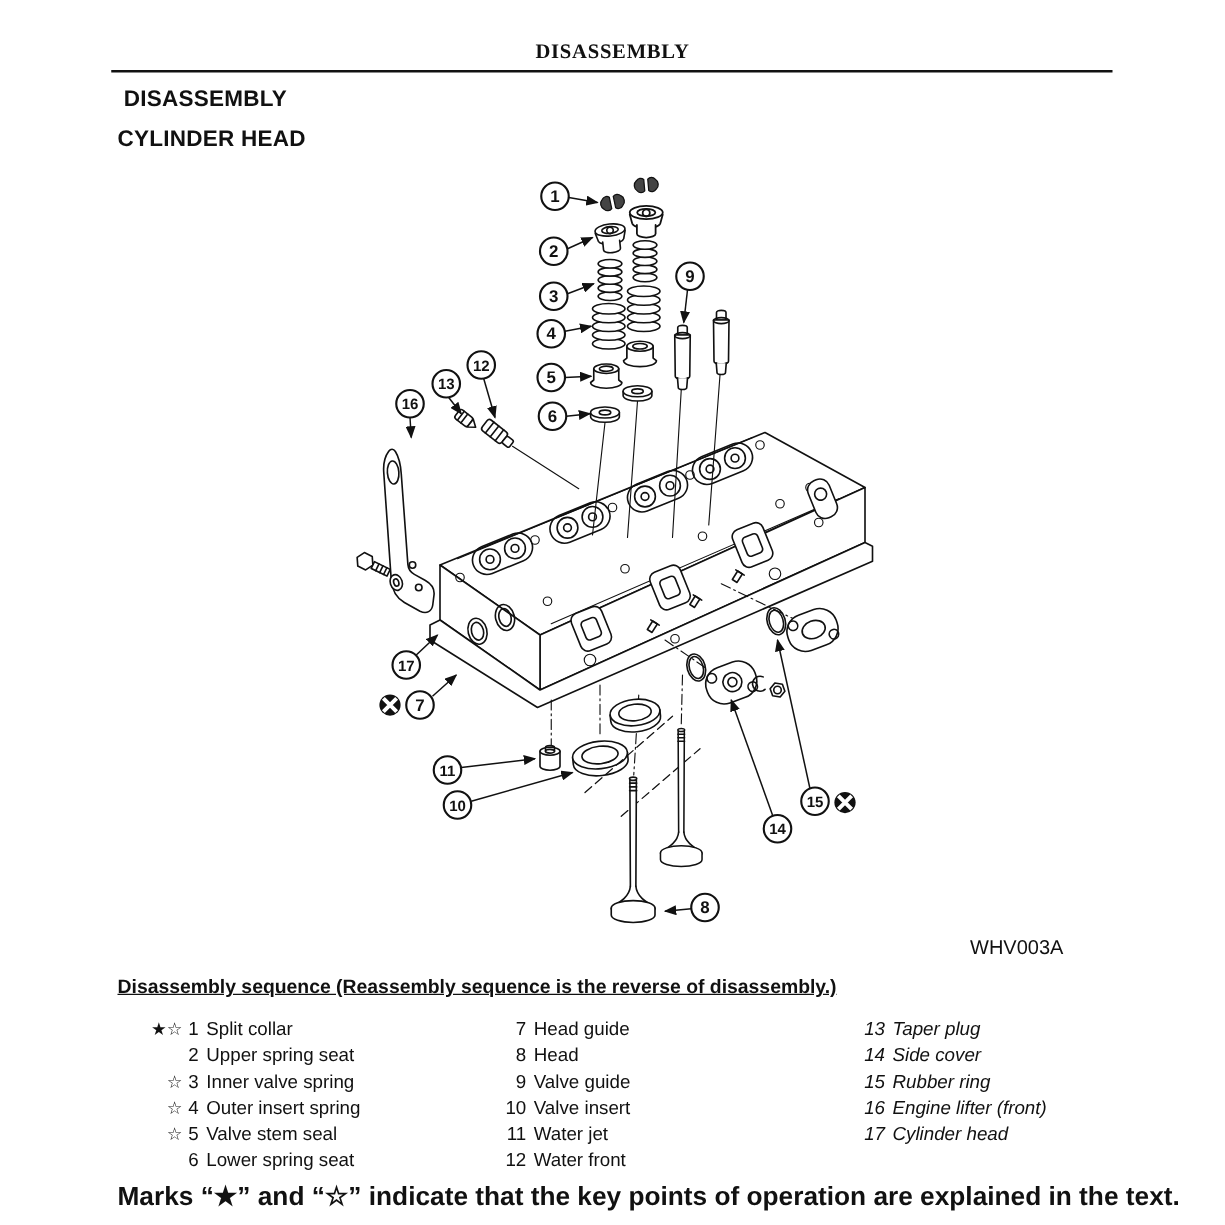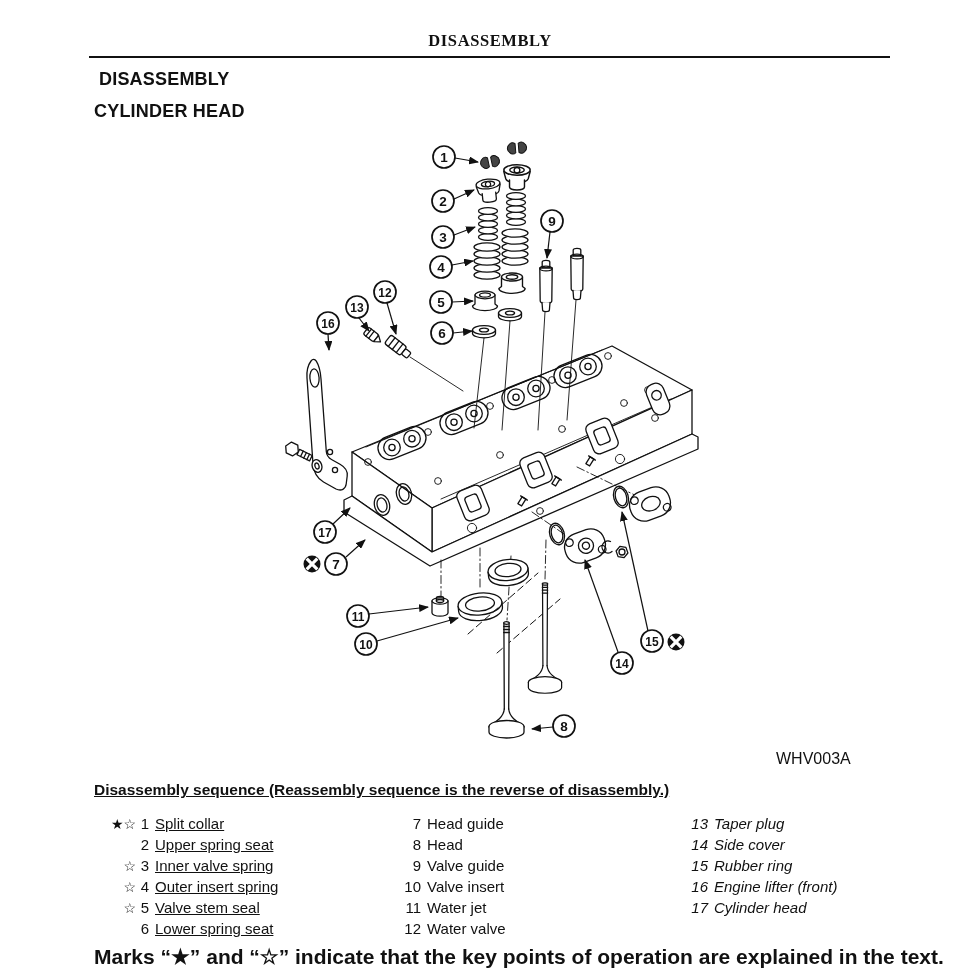--- a/index.html
+++ b/index.html
@@ -6,21 +6,21 @@
   body{width:980px;height:980px;position:relative;font-family:"Liberation Sans",sans-serif;color:#111;overflow:hidden;}
   .abs{position:absolute;}
   .running-header{top:31px;left:0;width:100%;text-align:center;font-family:"Liberation Serif",serif;font-weight:bold;font-size:16.5px;letter-spacing:.6px;}
   .rule{top:56px;left:89px;width:801px;height:2px;background:#111;}
   .sec-title{top:69px;left:99px;font-size:18px;font-weight:bold;letter-spacing:.2px;}
   .sub-title{top:101px;left:94px;font-size:18px;font-weight:bold;letter-spacing:.2px;}
   .fig-code{top:750px;left:776px;font-size:16px;}
   .seq-title{top:781px;left:94px;font-size:15.5px;font-weight:bold;text-decoration:underline;}
   .seq-note{top:945px;left:94px;font-size:21px;font-weight:bold;}
   .col{position:absolute;top:813px;}
-  .col1{left:108px;text-decoration:underline;} .col2{left:395px;} .col3{left:680px;font-style:italic;}
+  .col1{left:118px;} .col2{left:395px;} .col3{left:680px;font-style:italic;}
   .row{height:21px;line-height:21px;font-size:15px;white-space:nowrap;}
   .mark{display:inline-block;width:28px;text-align:right;font-size:14px;}
   .numc1{display:inline-block;width:13px;text-align:right;}
   .numc2{display:inline-block;width:26px;text-align:right;}
   .numc3{display:inline-block;width:28px;text-align:right;}
   .lbl{margin-left:6px;}
   svg#fig{position:absolute;top:0;left:0;}
   .ln{fill:none;stroke:#111;stroke-width:1.3;stroke-linecap:round;stroke-linejoin:round;}
   .fw{fill:#fff;stroke:#111;stroke-width:1.3;stroke-linecap:round;stroke-linejoin:round;}
   .thin{stroke-width:0.9;}
@@ -418,21 +418,21 @@
     <div class="row"><span class="mark">☆</span><span class="numc1">4</span><span class="lbl">Outer insert spring</span></div>
     <div class="row"><span class="mark">☆</span><span class="numc1">5</span><span class="lbl">Valve stem seal</span></div>
     <div class="row"><span class="mark"></span><span class="numc1">6</span><span class="lbl">Lower spring seat</span></div>
   </div>
 <div class="col col2" id="seq-col-1">
     <div class="row"><span class="numc2">7</span><span class="lbl">Head guide</span></div>
     <div class="row"><span class="numc2">8</span><span class="lbl">Head</span></div>
     <div class="row"><span class="numc2">9</span><span class="lbl">Valve guide</span></div>
     <div class="row"><span class="numc2">10</span><span class="lbl">Valve insert</span></div>
     <div class="row"><span class="numc2">11</span><span class="lbl">Water jet</span></div>
-    <div class="row"><span class="numc2">12</span><span class="lbl">Water valve</span></div>
+    <div class="row"><span class="numc2">12</span><span class="lbl">Water front</span></div>
   </div>
 <div class="col col3" id="seq-col-2">
     <div class="row"><span class="numc3">13</span><span class="lbl">Taper plug</span></div>
     <div class="row"><span class="numc3">14</span><span class="lbl">Side cover</span></div>
     <div class="row"><span class="numc3">15</span><span class="lbl">Rubber ring</span></div>
     <div class="row"><span class="numc3">16</span><span class="lbl">Engine lifter (front)</span></div>
     <div class="row"><span class="numc3">17</span><span class="lbl">Cylinder head</span></div>
   </div>
 <div class="abs seq-note">Marks “★” and “☆” indicate that the key points of operation are explained in the text.</div>
 

